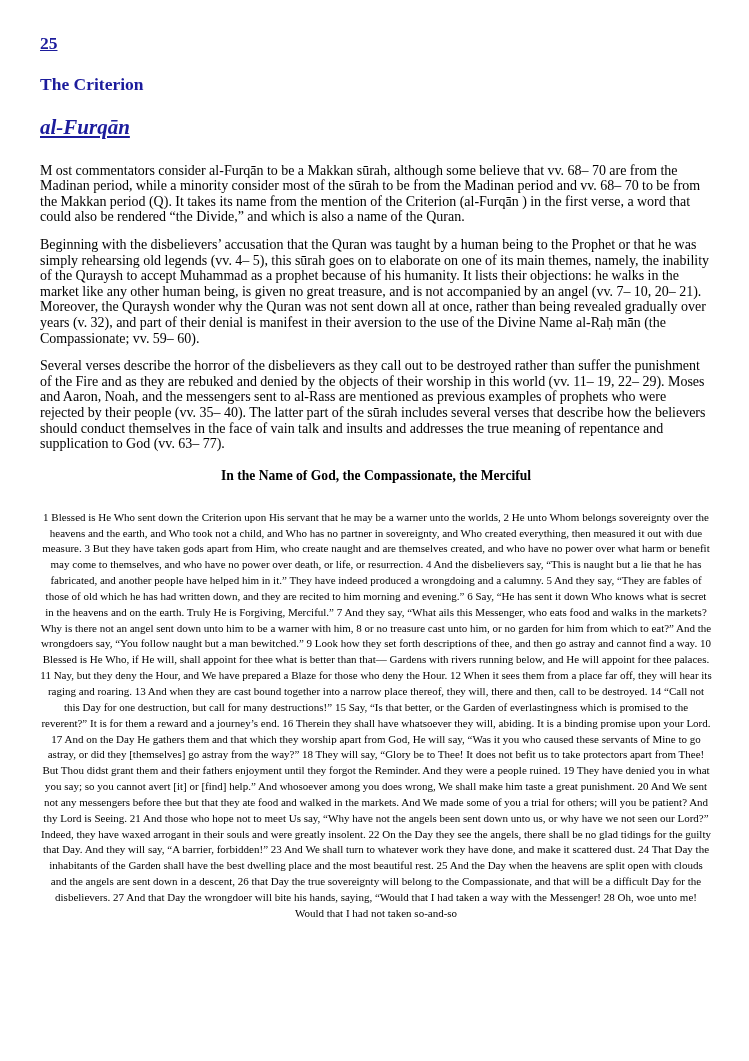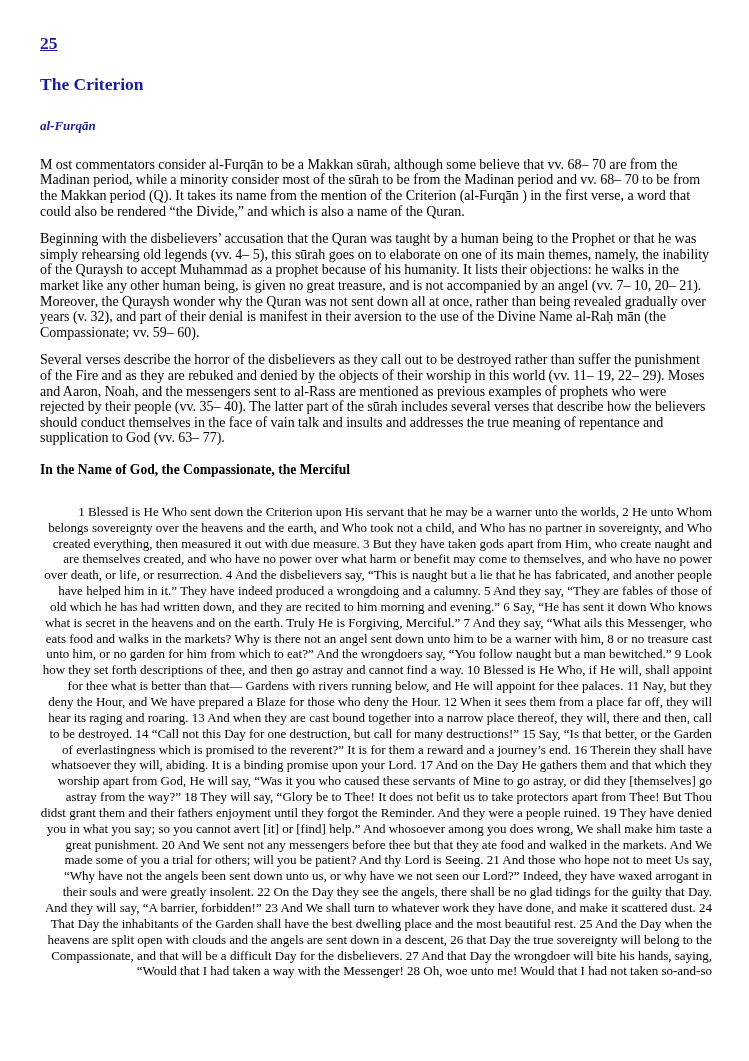--- a/index.html
+++ b/index.html
@@ -44,50 +44,52 @@
 
   .surah-title-en {
     font-size: 17.5px;
     font-weight: bold;
     color: #1c1c9c;
     line-height: 1.1;
     margin: 0 0 21px 0;
     display: inline-block;
   }
   .surah-title-ar {
-    font-size: 13px;
+    font-size: 21px;
     font-weight: bold;
     font-style: italic;
     color: #1c1c9c;
+    text-decoration: underline;
     line-height: 1.1;
     margin: 0 0 24px 0;
     display: inline-block;
   }
 
   
   p.intro {
     font-size: 14px;
     line-height: 15.6px;
     text-align: left;
     margin: 0 0 12px 0;
     word-spacing: -0.1px;
   }
   p.intro:last-of-type { margin-bottom: 0; }
 
   .basmala {
     font-size: 13.6px;
     font-weight: bold;
     line-height: 16px;
     margin: 16px 0 26px 0;
+    text-align: center;
   }
 
   p.verses {
-    font-size: 13px;
+    font-size: 11px;
     line-height: 15.85px;
-    text-align: right;
+    text-align: center;
     margin: 0;
   }
 </style>
 </head>
 <body>
 
 <div class="page">
   <div class="content">
 
     <div class="heading-row">

